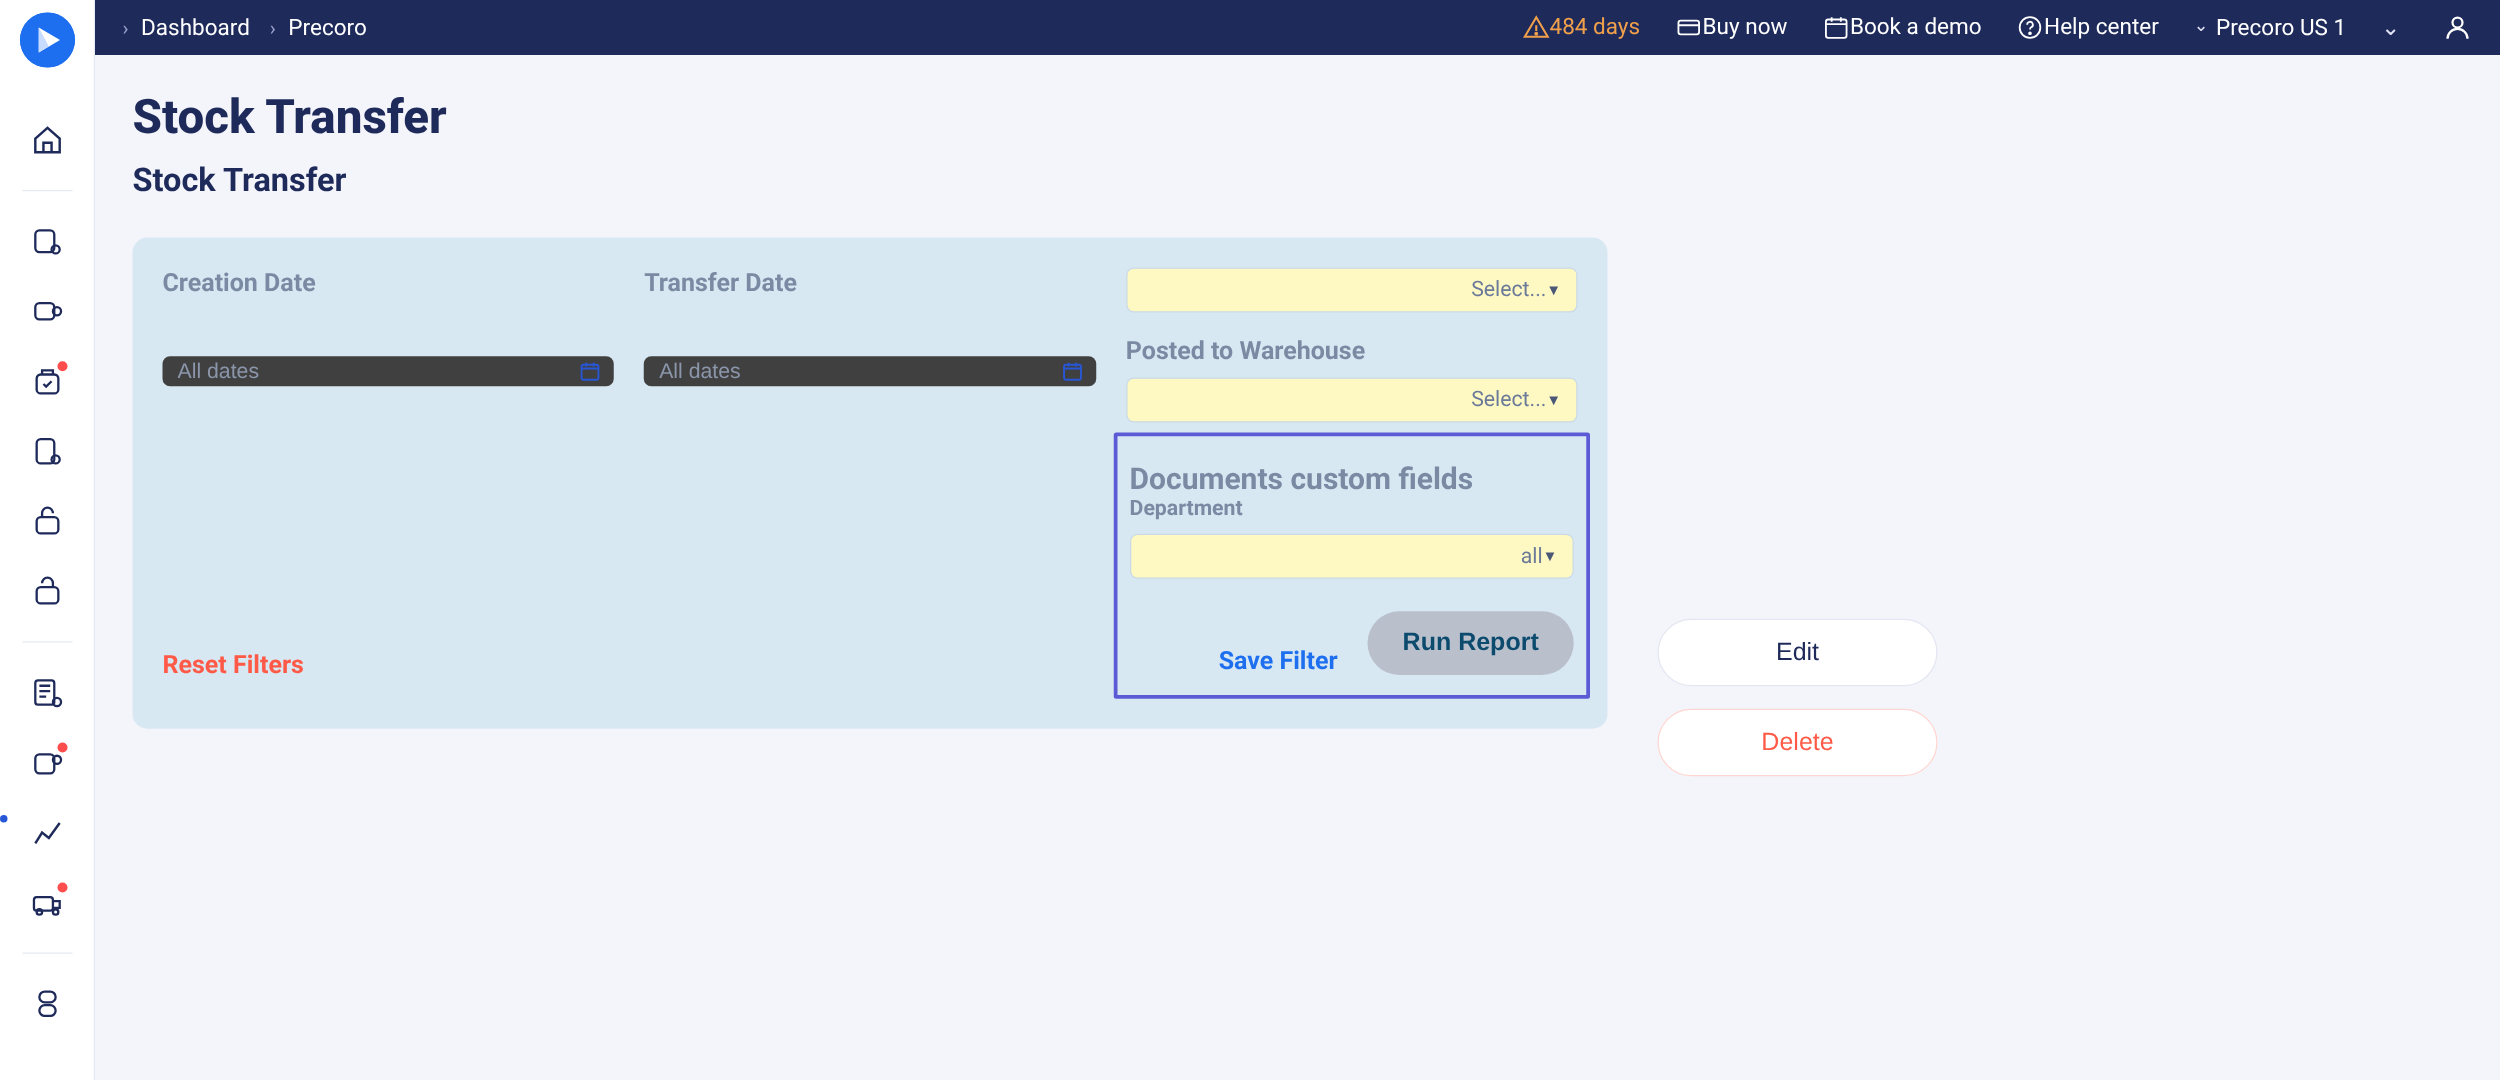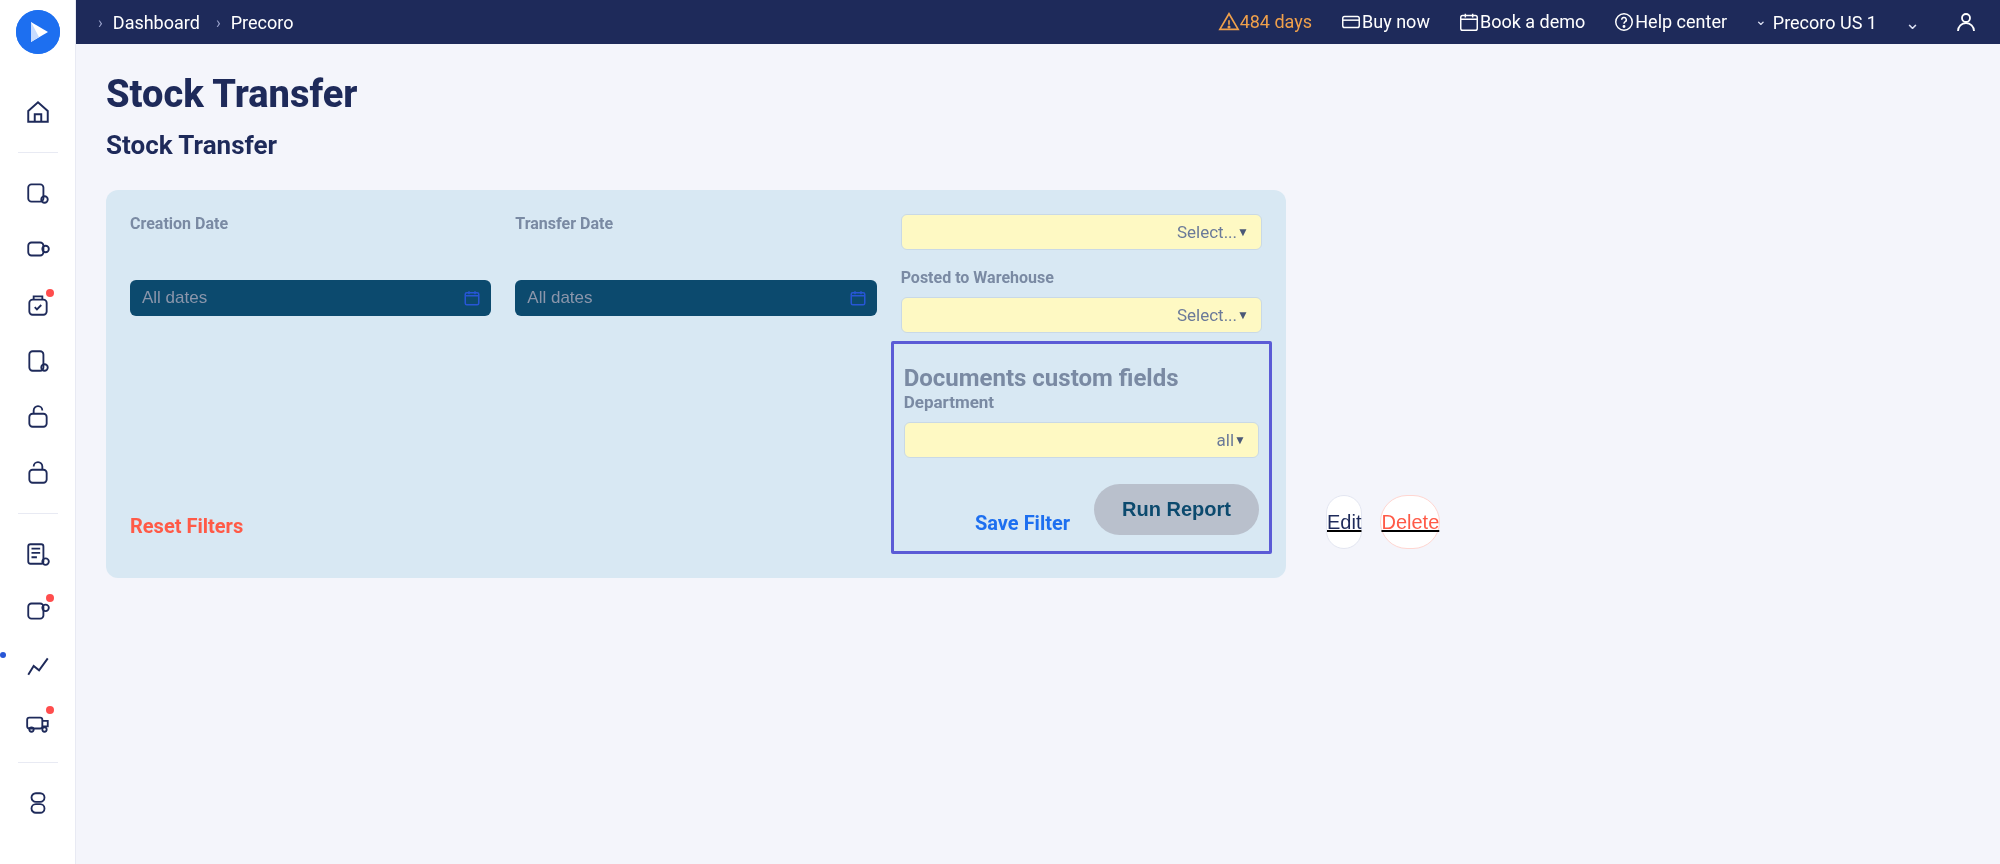--- a/index.html
+++ b/index.html
@@ -132,29 +132,29 @@
       flex-direction: column;
       position: relative;
     }
     .filter-grid {
       display: flex;
       gap: 24px;
     }
     .col { flex: 1; }
     .label {
       color: #7a8aa3;
-      font-size: 16px;
+      font-size: 20px;
       font-weight: 700;
       margin-bottom: 10px;
     }
     .date-input-wrap {
       position: relative;
-      background: #0c4a6e;
+      background: #404040;
       border-radius: 6px;
-      height: 36px;
+      height: 24px;
       display: flex;
       align-items: center;
       padding: 0 40px 0 12px;
       margin-top: 47px;
     }
     .date-input {
       border: none;
       outline: none;
       width: 100%;
       font-size: 17px;
@@ -226,25 +226,24 @@
       font-size: 20px;
       font-weight: 700;
       border: none;
       border-radius: 28px;
       padding: 14px 28px;
       cursor: pointer;
     }
 
     .side-actions {
       display: flex;
-      flex-direction: row;
+      flex-direction: column;
       gap: 18px;
       width: 224px;
       padding-top: 305px;
-      text-decoration: underline;
     }
     .pill-btn {
       background: #fff;
       color: #1e2a5a;
       border: 1px solid #e3e6f1;
       border-radius: 28px;
       height: 54px;
       font-size: 20px;
       font-weight: 500;
       cursor: pointer;

